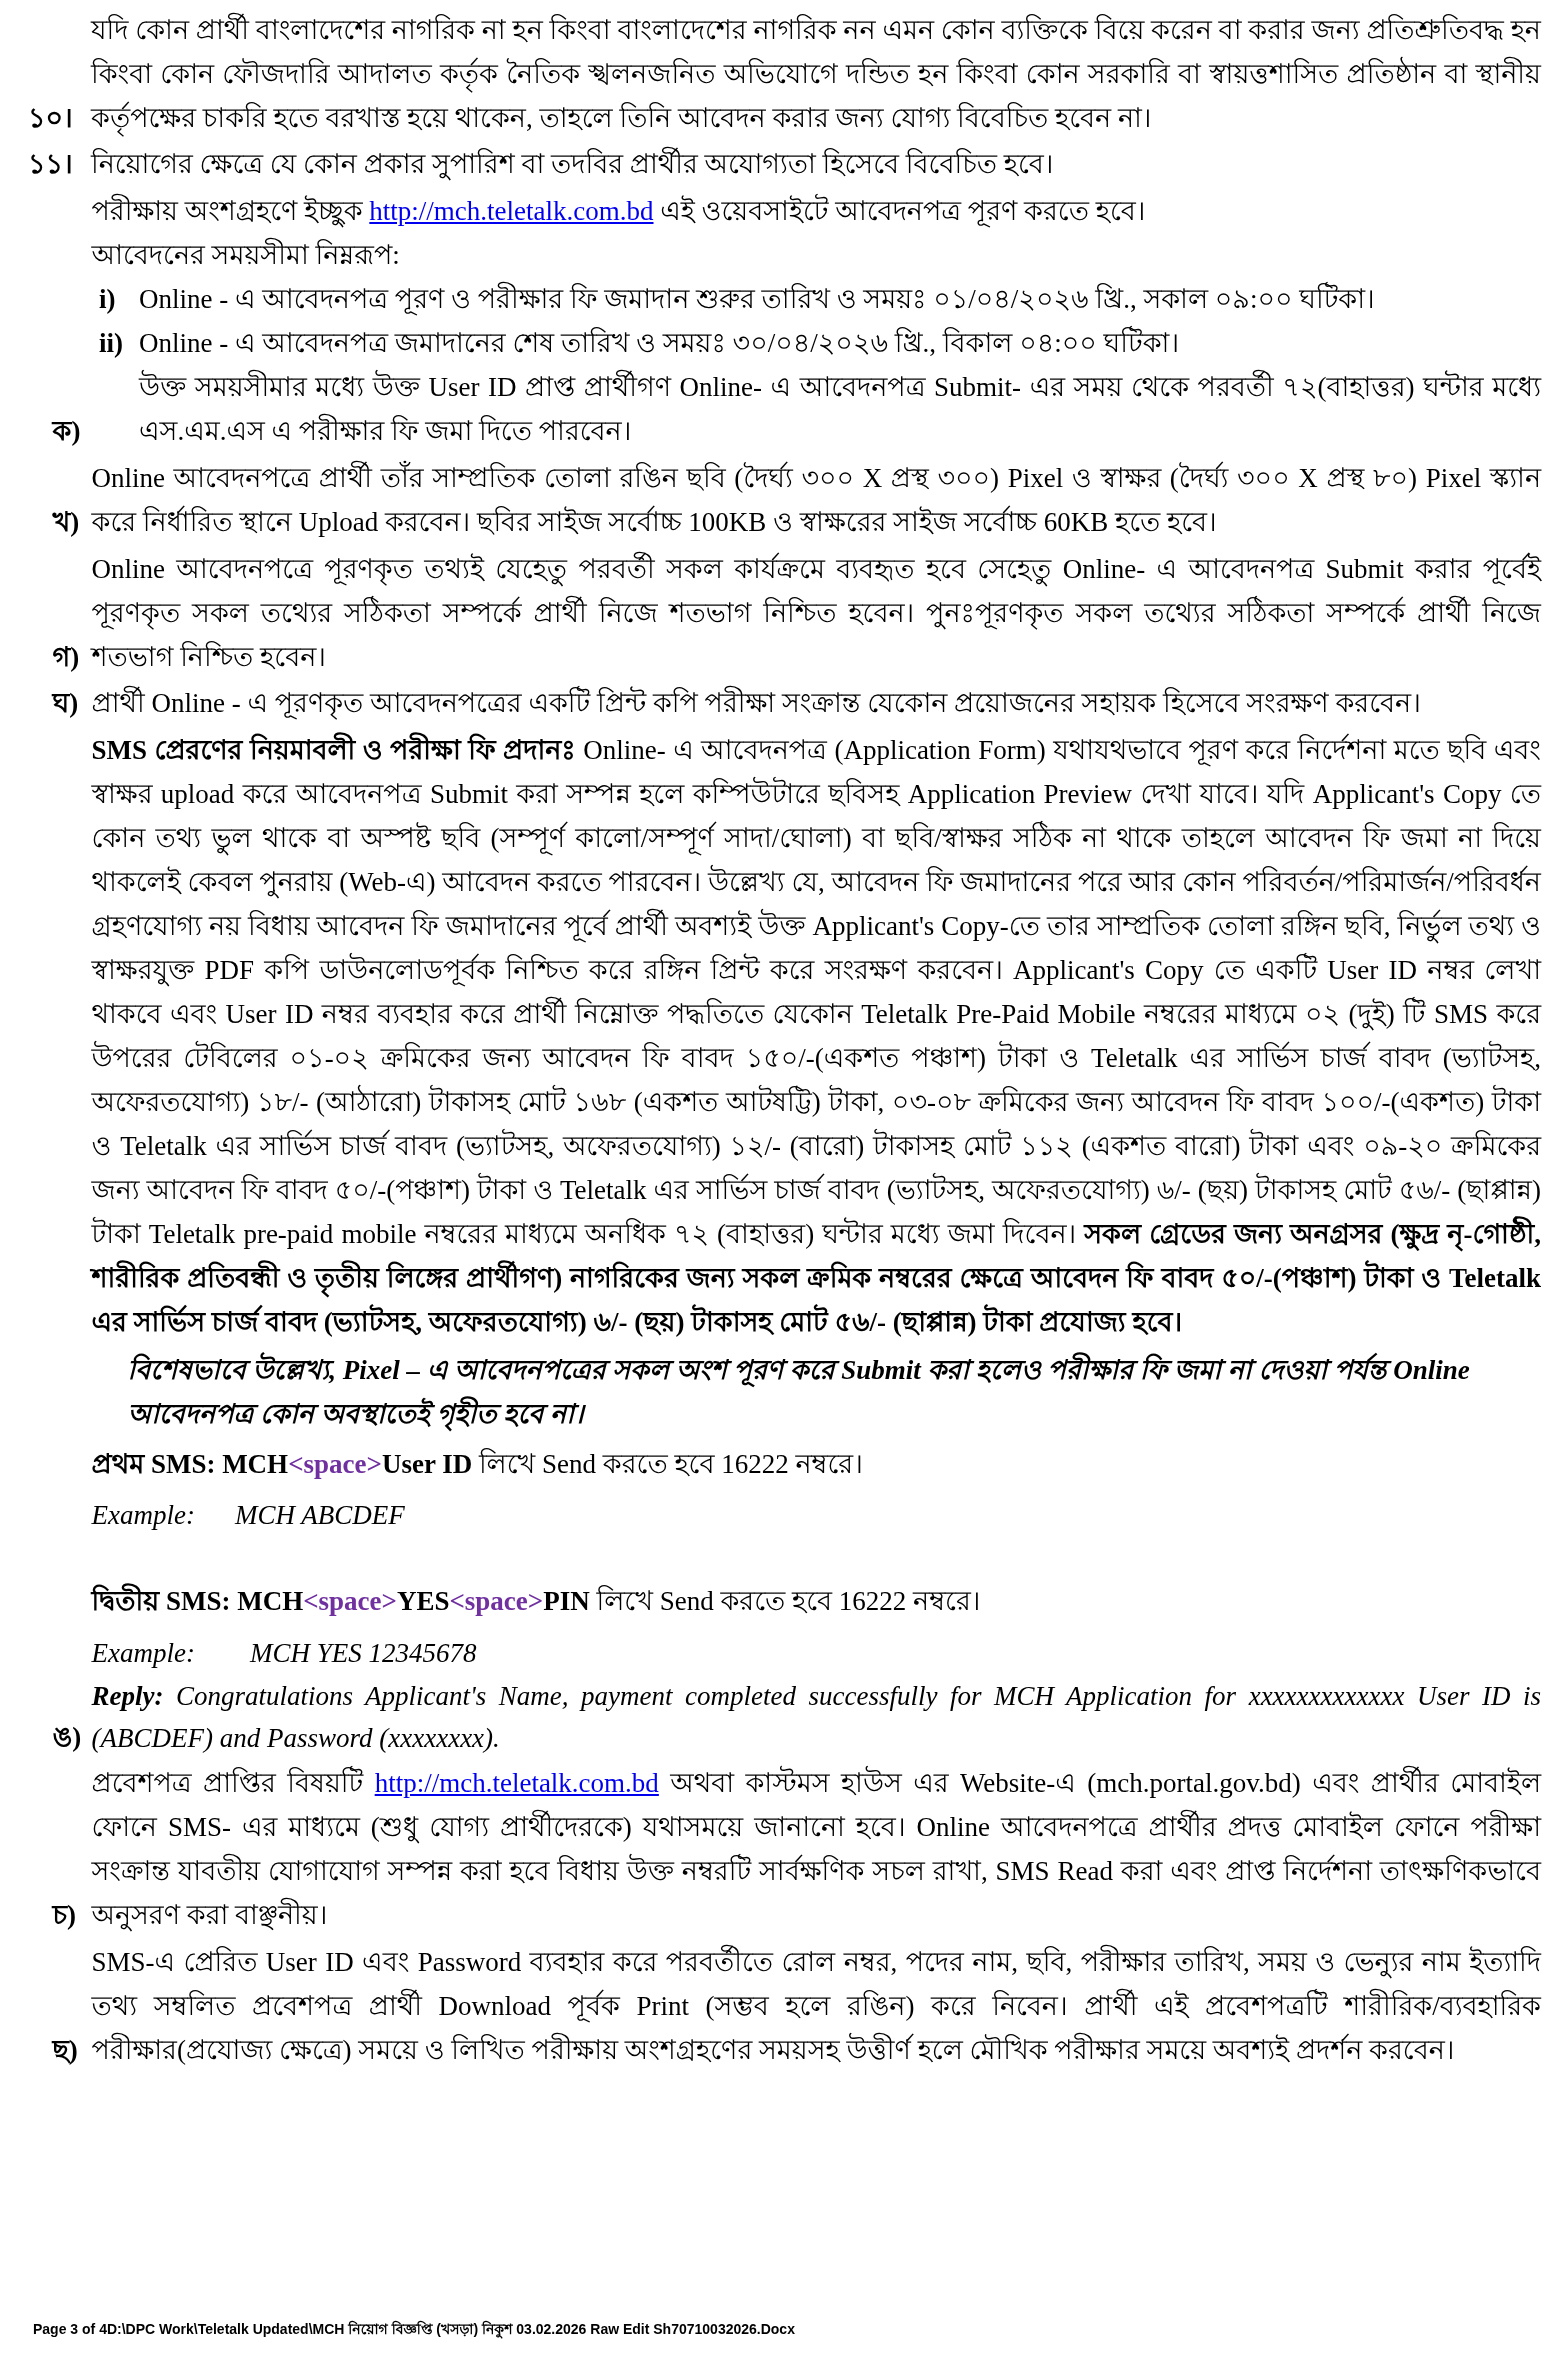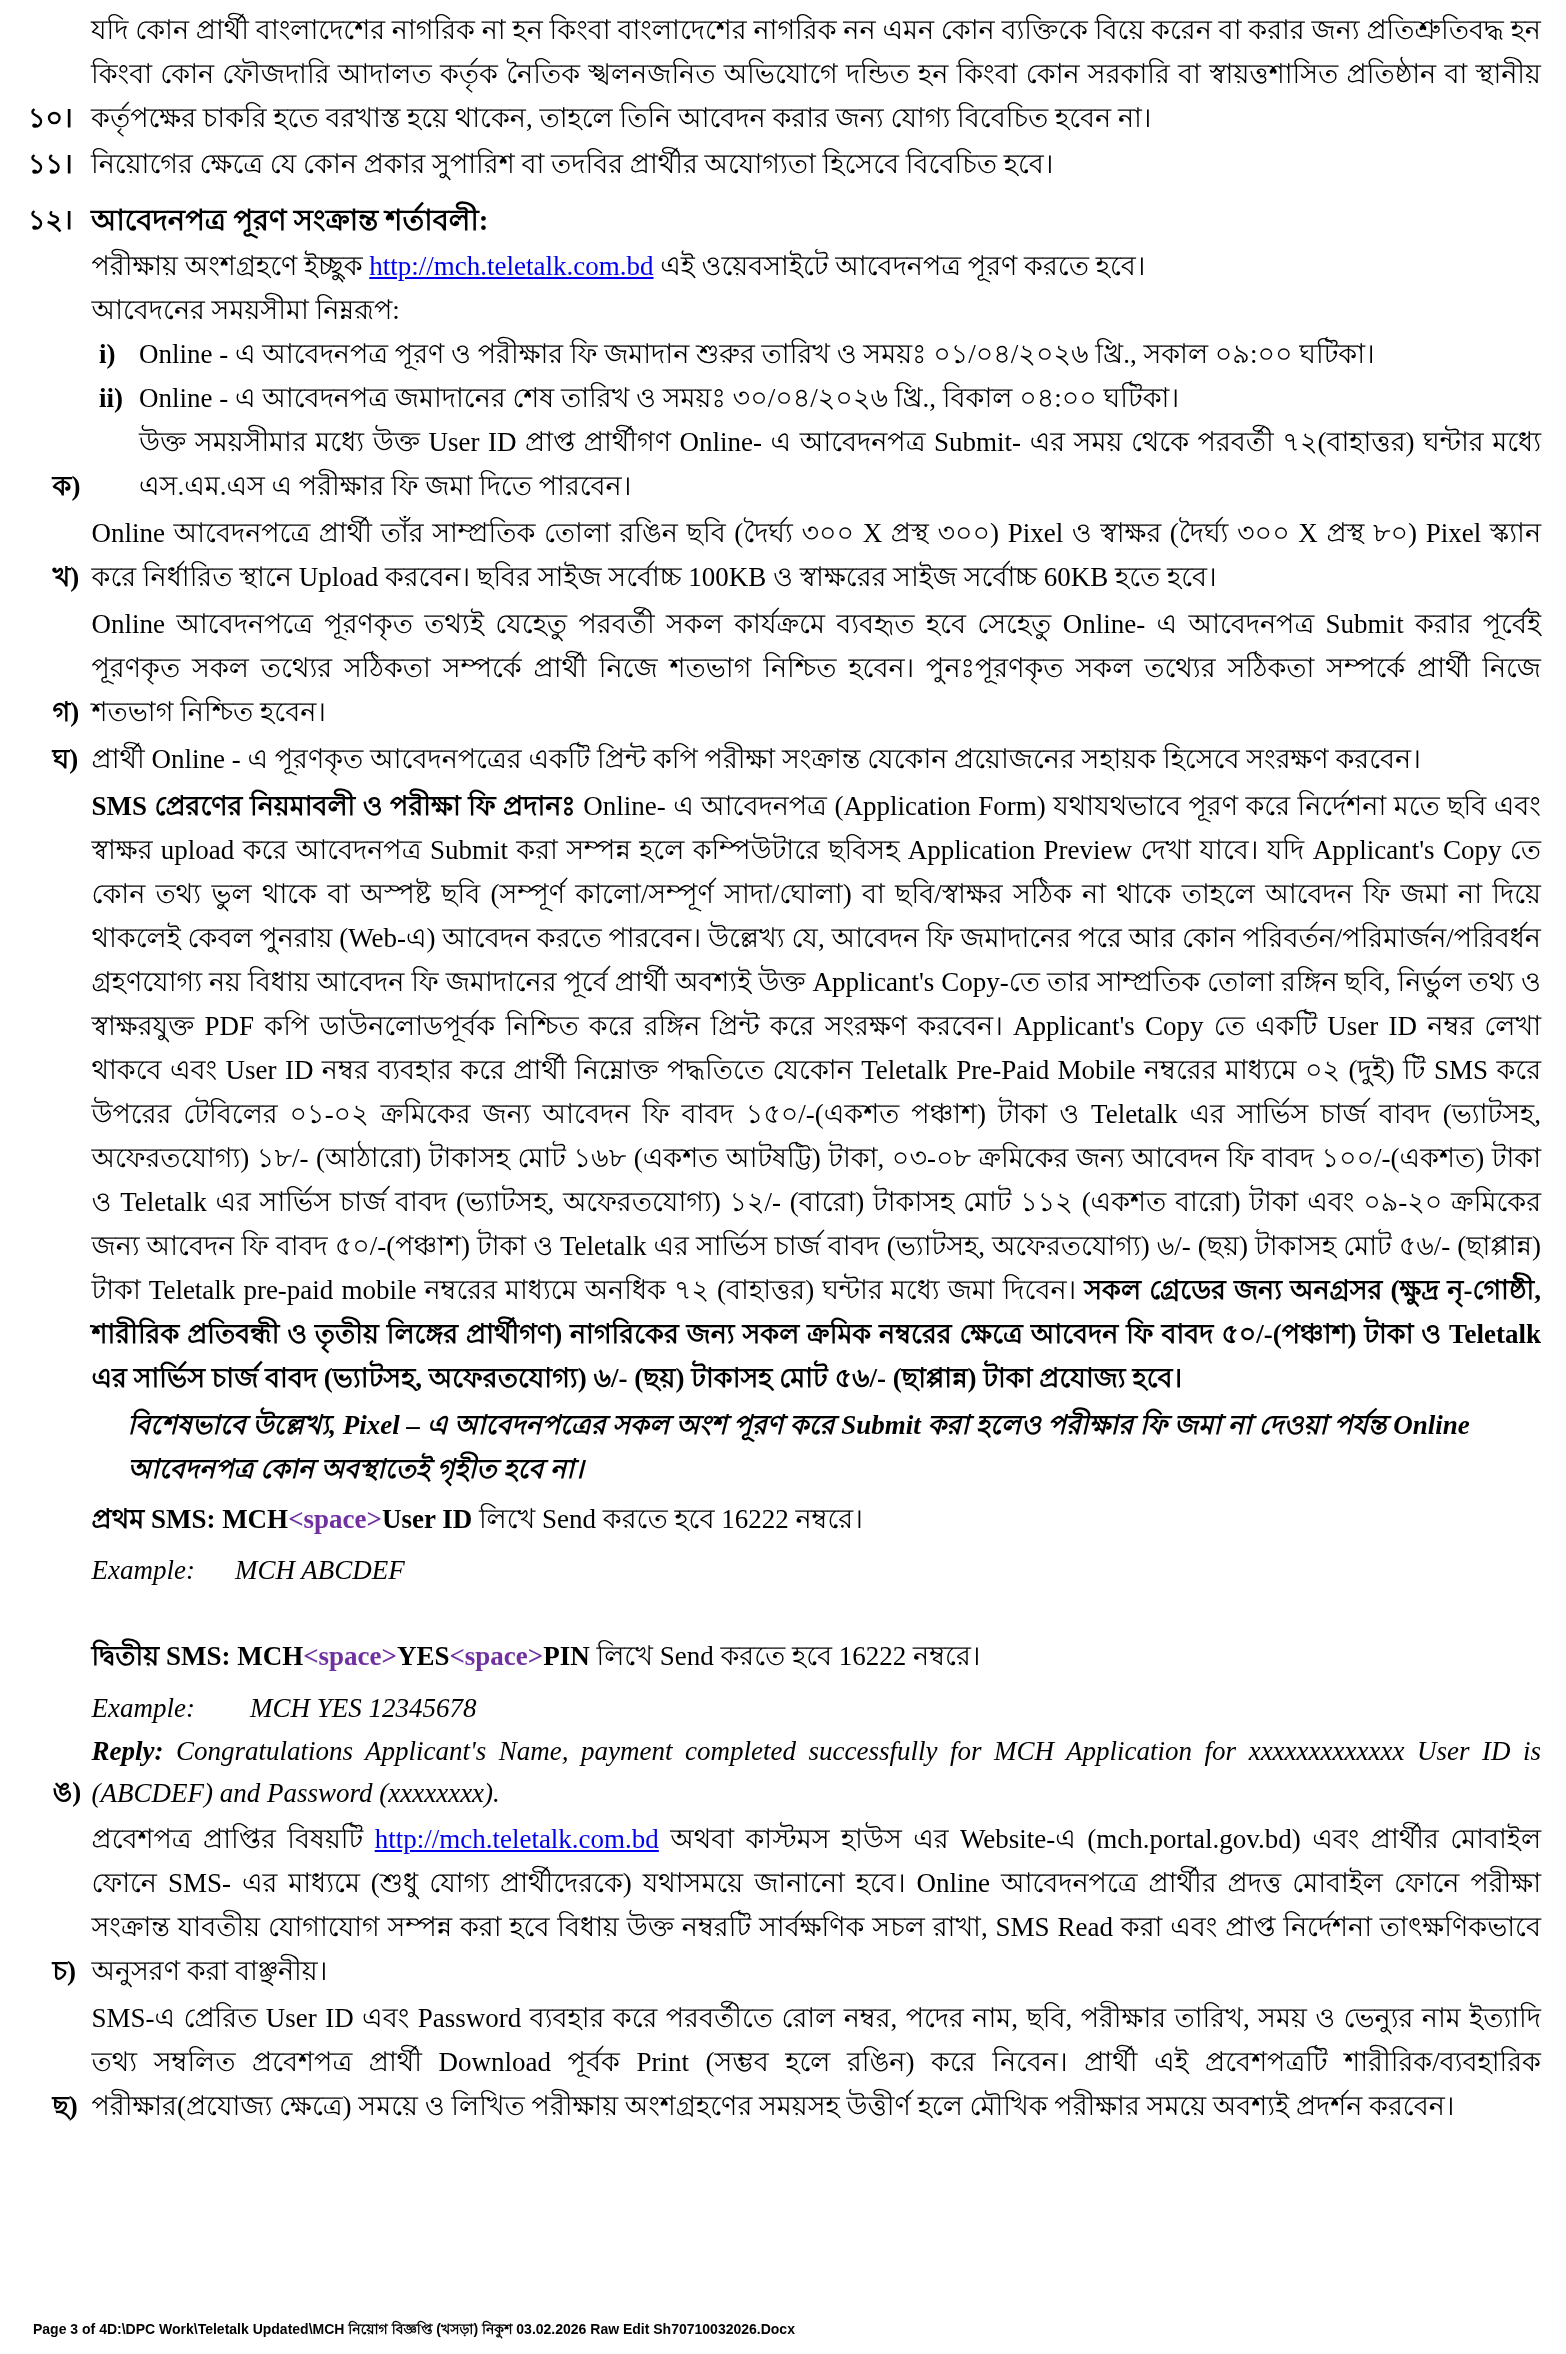--- a/index.html
+++ b/index.html
@@ -41,24 +41,20 @@
   <div class="row">
     <div class="marker">১০।</div>
     <div class="body">যদি কোন প্রার্থী বাংলাদেশের নাগরিক না হন কিংবা বাংলাদেশের নাগরিক নন এমন কোন ব্যক্তিকে বিয়ে করেন বা করার জন্য প্রতিশ্রুতিবদ্ধ হন কিংবা কোন ফৌজদারি আদালত কর্তৃক নৈতিক স্খলনজনিত অভিযোগে দন্ডিত হন কিংবা কোন সরকারি বা স্বায়ত্তশাসিত প্রতিষ্ঠান বা স্থানীয় কর্তৃপক্ষের চাকরি হতে বরখাস্ত হয়ে থাকেন, তাহলে তিনি আবেদন করার জন্য যোগ্য বিবেচিত হবেন না।</div>
   </div>
 
   <div class="row">
     <div class="marker">১১।</div>
     <div class="body">নিয়োগের ক্ষেত্রে যে কোন প্রকার সুপারিশ বা তদবির প্রার্থীর অযোগ্যতা হিসেবে বিবেচিত হবে।</div>
   </div>
 
-  <div class="row heading-row">
-    <div class="marker">১২।</div>
-    <div class="body">আবেদনপত্র পূরণ সংক্রান্ত শর্তাবলী:</div>
-  </div>
 
   <div class="row letter">
     <div class="marker">ক)</div>
     <div class="body">
       <div class="para">
         <span>পরীক্ষায় অংশগ্রহণে ইচ্ছুক </span><a class="link">http://mch.teletalk.com.bd</a><span> এই ওয়েবসাইটে আবেদনপত্র পূরণ করতে হবে।</span>
       </div>
       <div class="para">আবেদনের সময়সীমা নিম্নরূপ:</div>
       <div class="subrow">
         <div class="submarker">i)</div>

